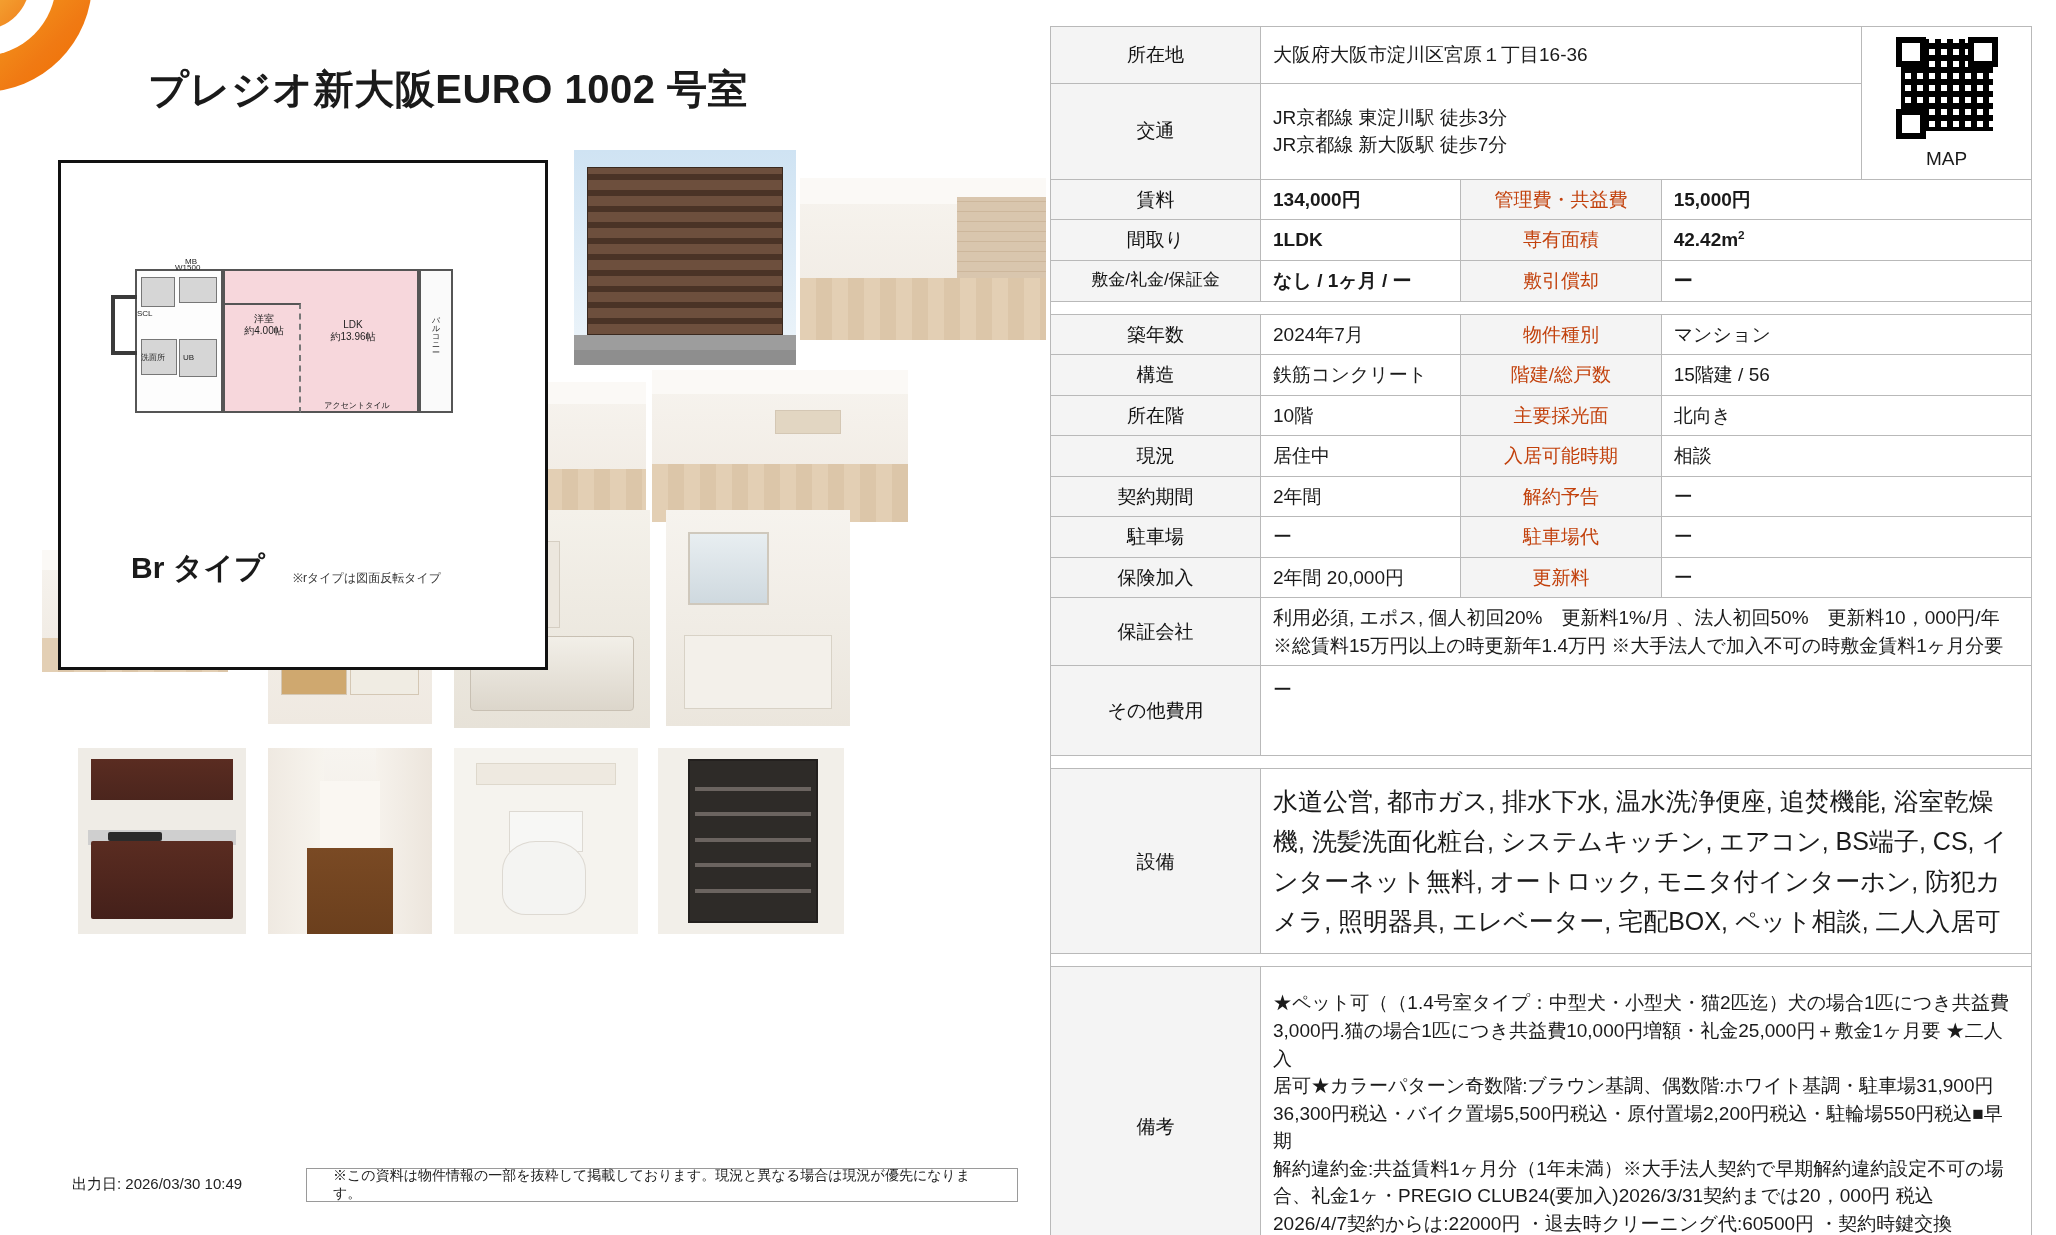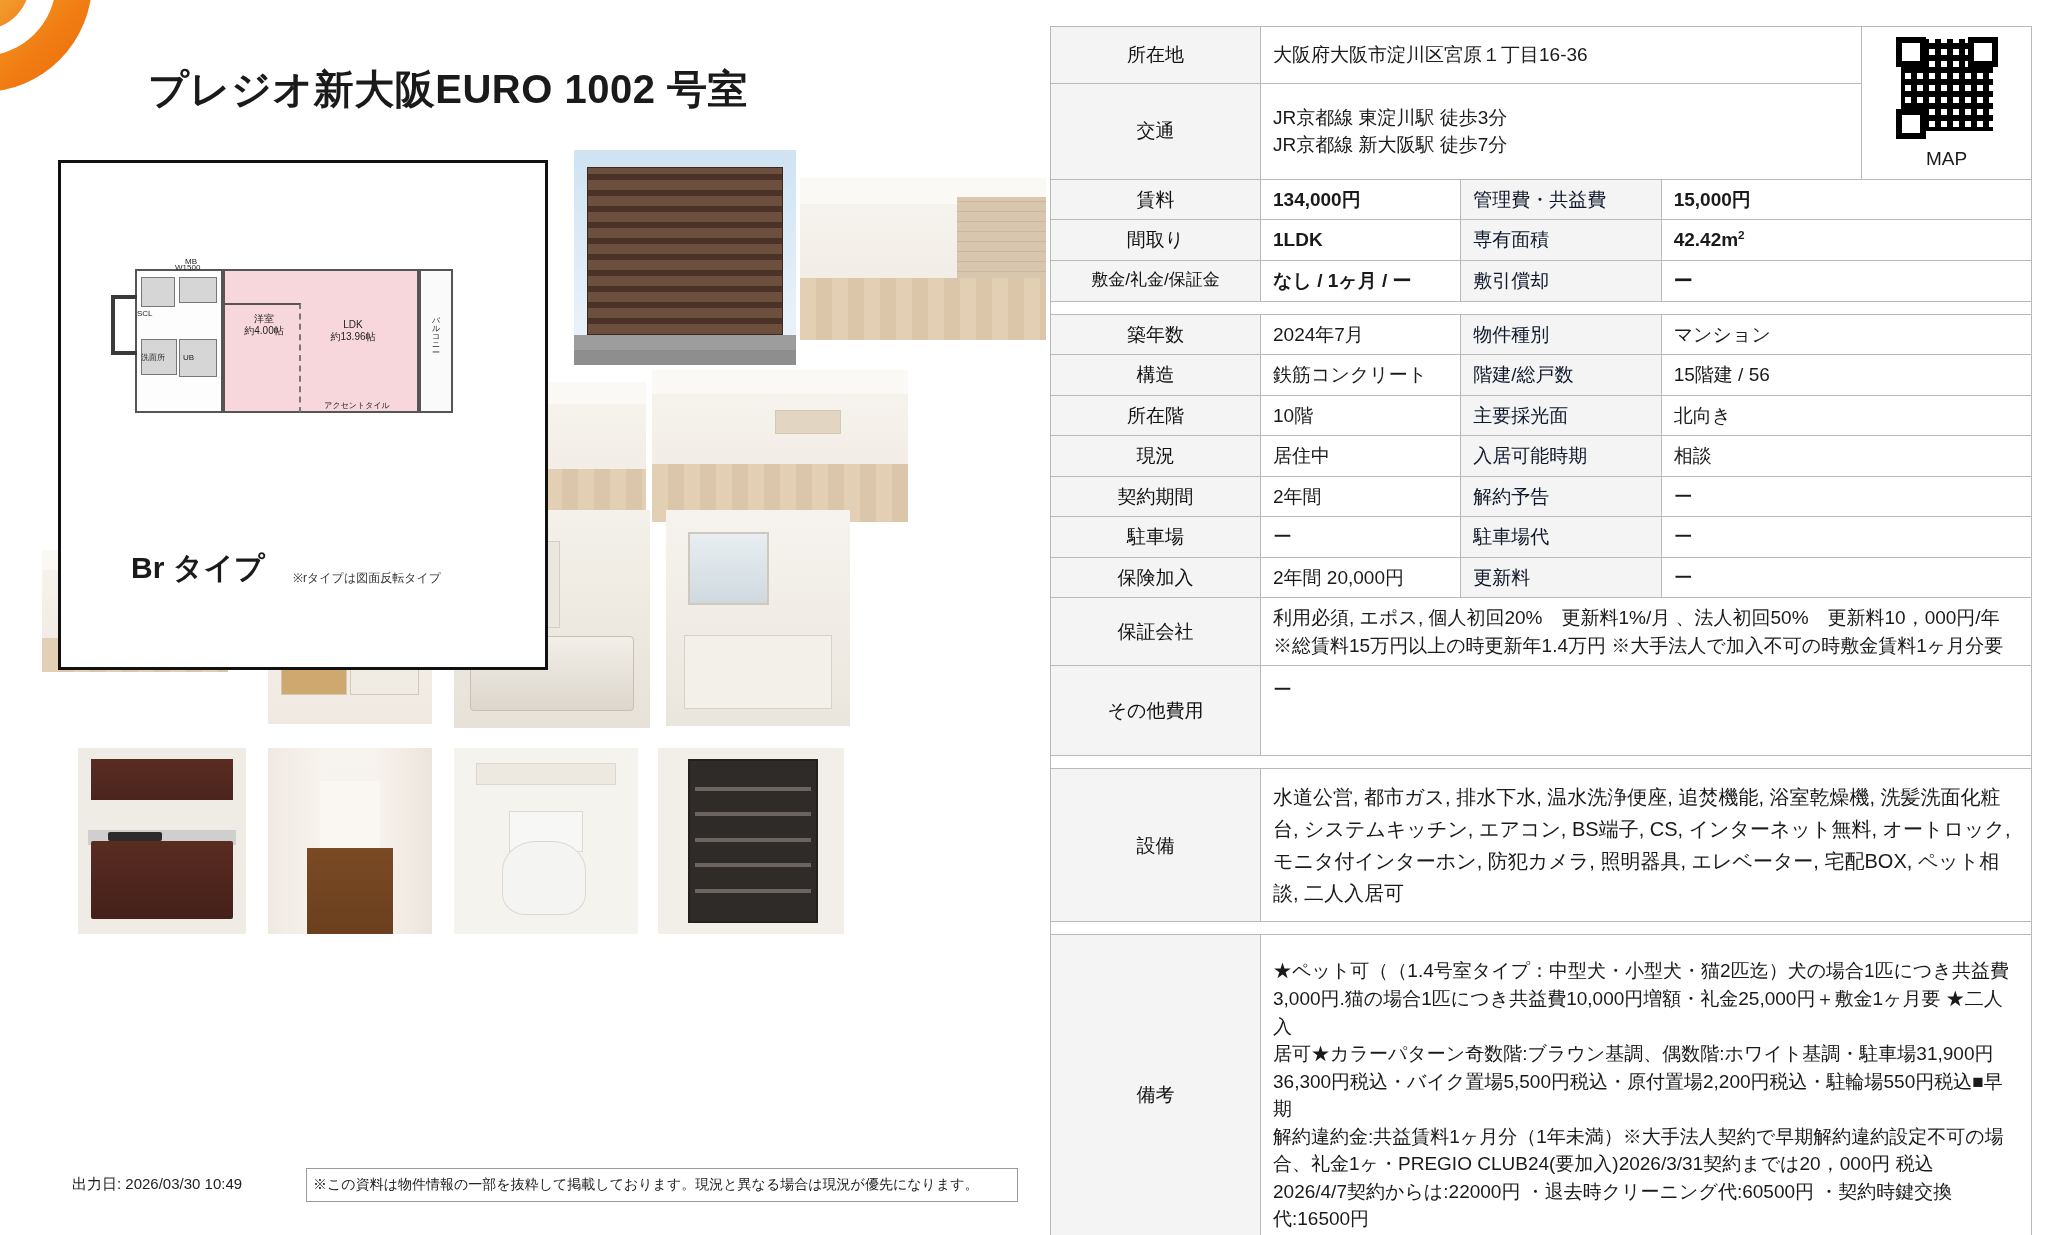--- a/index.html
+++ b/index.html
@@ -124,37 +124,37 @@
      background: linear-gradient(#7a4a24,#6b3f1d); }
   .corr-end { position:absolute; left:32%; right:32%; top:18%; bottom:40%; background:#faf7f2; }
 
   
   .footer-date {
     position:absolute; left:72px; top:1175px; font-size:15px; color:#222;
   }
   .footer-note {
     position:absolute; left:306px; top:1168px; width:712px; height:34px;
     border:1px solid #9a9a9a; font-size:14px; color:#222;
-    display:flex; align-items:center; padding:0 6px;
+    display:flex; align-items:center; padding:0 26px;
   }
 
   
   .right { position:absolute; left:1050px; top:26px; width:1158px; }
   table.spec { border-collapse: collapse; width: 982px; table-layout: fixed; }
   table.spec td {
     border: 1px solid #b9b9b9;
     padding: 6px 12px;
     font-size: 19px;
     vertical-align: middle;
     line-height: 1.45;
   }
   td.lbl {
     background:#f4f4f4; text-align:center; font-size:20px; color:#111; width:210px;
   }
-  td.lbl2 { background:#f4f4f4; font-size:19px; color:#0f172a; }
+  td.lbl2 { background:#f4f4f4; text-align:center; font-size:19px; color:#c2410c; }
   td.big { font-size:30px; font-weight:bold; }
   td.big2 { font-size:27px; font-weight:bold; }
   td.val { font-size:20px; }
   td.small { font-size:16px; line-height:1.5; }
   td.smaller { font-size:15px; line-height:1.55; }
   .sup { font-size:0.62em; vertical-align:super; }
 
   .qrcell { width:170px; text-align:center; vertical-align:middle; background:#fff; }
   .qr { width:96px; height:96px; margin:0 auto;
         background:
@@ -411,21 +411,21 @@
         <td class="lbl" style="height:90px;">その他費用</td>
         <td class="val" colspan="4" style="vertical-align:top; padding-top:10px;">ー</td>
       </tr>
 
       <tr class="gap-row">
             <td colspan="5"></td>
           </tr>
 
       <tr>
         <td class="lbl">設備</td>
-        <td class="val" colspan="4" style="font-size:20px; line-height:1.6; padding:12px;">水道公営, 都市ガス, 排水下水, 温水洗浄便座, 追焚機能, 浴室乾燥機, 洗髪洗面化粧台, システムキッチン, エアコン, BS端子, CS, インターネット無料, オートロック, モニタ付インターホン, 防犯カメラ, 照明器具, エレベーター, 宅配BOX, ペット相談, 二人入居可</td>
+        <td class="val" colspan="4" style="font-size:25px; line-height:1.6; padding:12px;">水道公営, 都市ガス, 排水下水, 温水洗浄便座, 追焚機能, 浴室乾燥機, 洗髪洗面化粧台, システムキッチン, エアコン, BS端子, CS, インターネット無料, オートロック, モニタ付インターホン, 防犯カメラ, 照明器具, エレベーター, 宅配BOX, ペット相談, 二人入居可</td>
       </tr>
 
       <tr class="gap-row">
             <td colspan="5"></td>
           </tr>
 
       <tr>
         <td class="lbl">備考</td>
         <td class="smaller" colspan="4" style="padding:22px 12px;">
           <div>★ペット可（（1.4号室タイプ：中型犬・小型犬・猫2匹迄）犬の場合1匹につき共益費</div>

